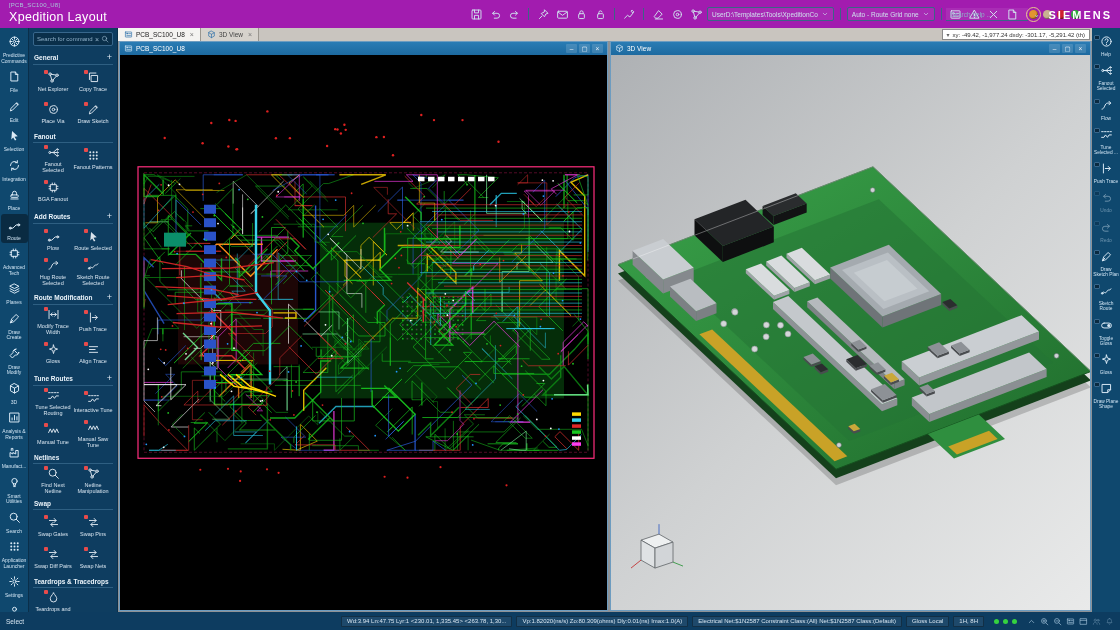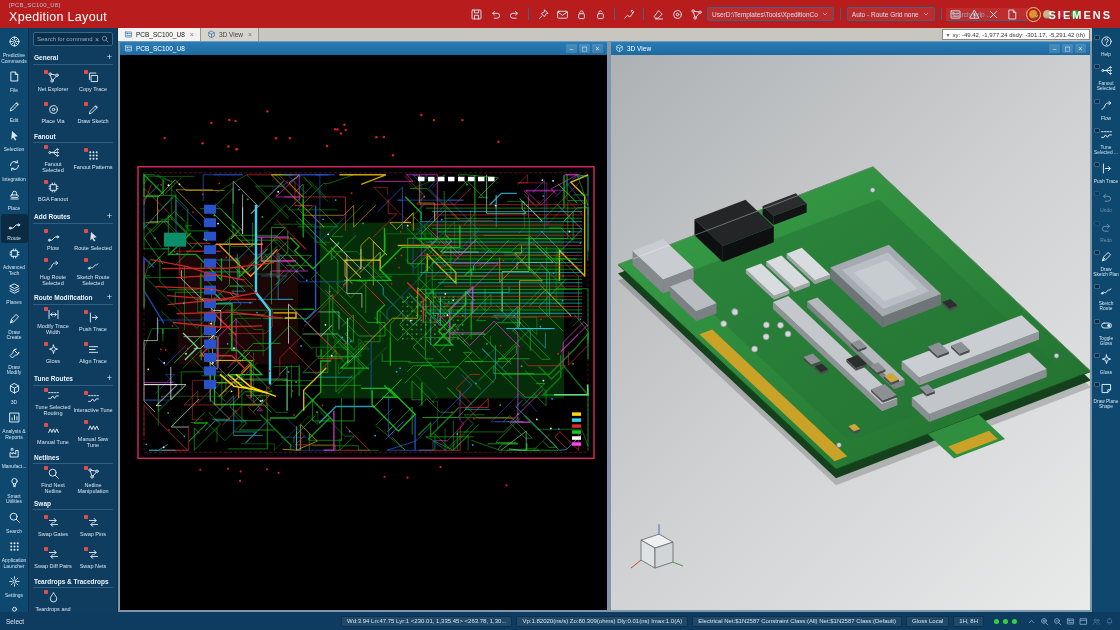--- a/index.html
+++ b/index.html
@@ -1,19 +1,19 @@
 <!DOCTYPE html>
 <html><head>
 <meta charset="utf-8">
 <style>
 *{margin:0;padding:0;box-sizing:border-box;font-family:"Liberation Sans",sans-serif}
 html,body{width:1120px;height:630px}
 body{position:relative;overflow:hidden;background:#0d3a5d;color:#fff}
 
-.titlebar{position:absolute;left:0;top:0;width:1120px;height:28px;background:#b91c1c}
+.titlebar{position:absolute;left:0;top:0;width:1120px;height:28px;background:#a21caf}
 .winlabel{position:absolute;left:9px;top:2px;font-size:6px;color:#a9c4d8;letter-spacing:.2px}
 .apptitle{position:absolute;left:9px;top:10px;font-size:12.5px;color:#fff;letter-spacing:.3px}
 .toolbar{position:absolute;left:468px;top:5px;height:18px;display:flex;align-items:center;gap:3px}
 .tbicon{width:16px;height:16px;display:flex;align-items:center;justify-content:center;color:#cfe0ee;border-radius:2px;cursor:default}
 .tbsep{width:1px;height:12px;background:#3c6486;margin:0 3px}
 .tbdrop{display:flex;align-items:center;gap:3px;font-size:6.5px;color:#cfe0ee;background:rgba(255,255,255,.07);border:1px solid #3c6486;height:14px;padding:0 4px;border-radius:2px;white-space:nowrap}
 .circles{display:flex;align-items:center;gap:5px;margin-left:5px}
 .circ{width:9px;height:9px;border-radius:50%;box-shadow:inset -1px -1px 1px rgba(0,0,0,.45)}
 .circ.sel{outline:1px solid #e8c88a;outline-offset:2px}
 .helpsearch{position:absolute;right:92px;top:8px;width:82px;height:13px;background:rgba(255,255,255,.08);border:none;border-bottom:1px solid #3c6486;color:#cfe0ee;font-size:6.5px;padding:0 4px;outline:none}

